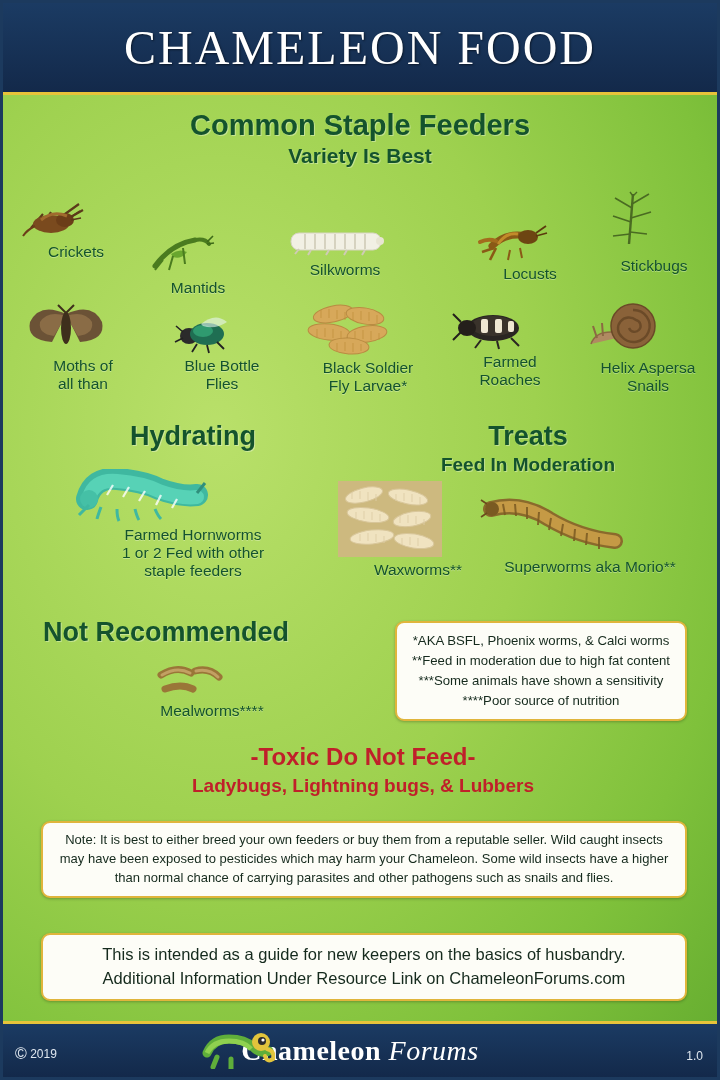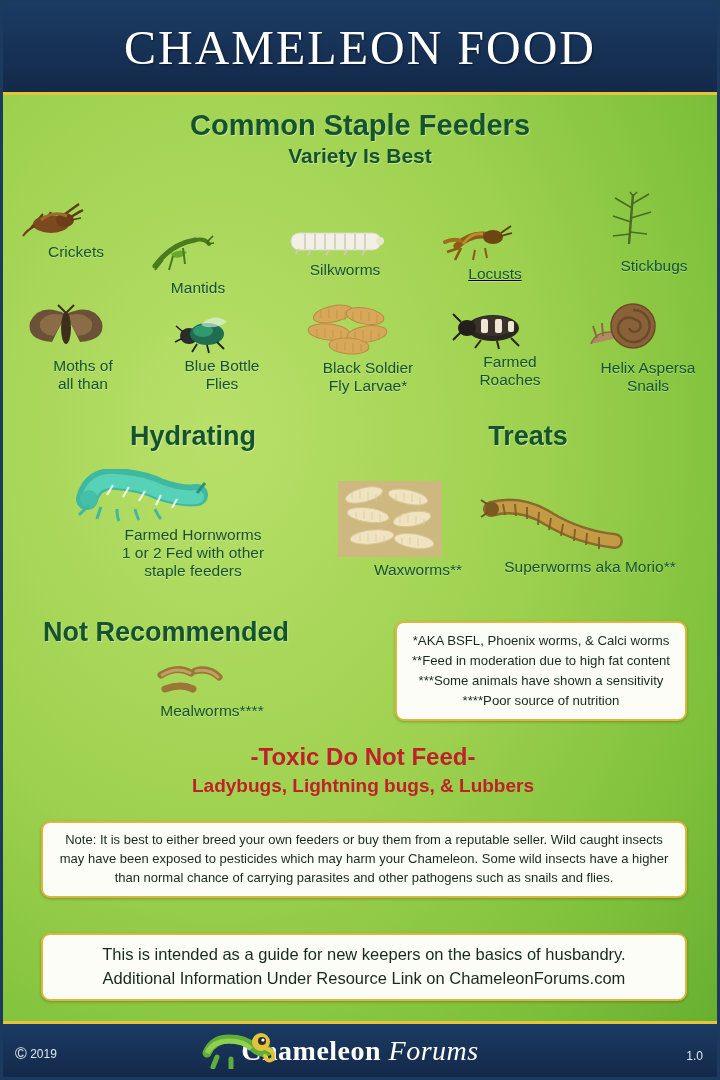--- a/index.html
+++ b/index.html
@@ -152,21 +152,21 @@
               <line x1="70" y1="10" x2="70" y2="25"></line>
             <line x1="80" y1="10" x2="80" y2="25"></line>
           </g>
           <circle cx="95" cy="17" r="4" fill="#e8e5d3"></circle>
           <path d="M14 25 l-4 5 M26 26 l-3 5 M44 26 l-3 5 M62 26 l-3 5 M80 26 l-3 5" stroke="#cfcbb6" stroke-width="2"></path>
         </svg>
       </span>
       <div class="label">Silkworms</div>
     </div>
 
-    <div class="item" style="left:432px; top:52px; width:120px;text-decoration:underline;">
+    <div class="item" style="left:467px; top:52px; width:120px;">
       <span class="bug">
         <svg width="90" height="42" viewBox="0 0 90 42">
           <path d="M22 26 q14 -14 34 -10" stroke="#8a5a16" stroke-width="7" fill="none" stroke-linecap="round"></path>
           <ellipse cx="58" cy="17" rx="10" ry="7" fill="#6d4512"></ellipse>
           <path d="M66 13 l10 -7 M66 16 l11 -3" stroke="#5b3a0e" stroke-width="1.8"></path>
           <path d="M28 24 q8 -12 20 -10" stroke="#c28b2a" stroke-width="3" fill="none"></path>
           <path d="M26 28 l-6 12 M24 28 l-12 4" stroke="#8a5a16" stroke-width="2.6" fill="none"></path>
           <path d="M40 30 l-2 10 M50 28 l2 10" stroke="#8a5a16" stroke-width="2" fill="none"></path>
           <path d="M10 22 q8 -4 16 -1" stroke="#a36c1d" stroke-width="4" fill="none" stroke-linecap="round"></path>
         </svg>
@@ -273,20 +273,21 @@
       <div class="label">Helix Aspersa</div>
       <div class="label">Snails</div>
     </div>
   </div>
 
   <div style="position:absolute; left:40px; top:418px; width:300px;">
     <div class="h-green t-hydrating">Hydrating</div>
   </div>
   <div style="position:absolute; left:360px; top:418px; width:330px;">
     <div class="h-green t-treats">Treats</div>
+    <div class="h-green t-feedmod">Feed In Moderation</div>
   </div>
 
   <div class="item" style="left:70px; top:466px; width:240px;">
     <span class="bug">
       <svg width="136" height="54" viewBox="0 0 136 54">
         <path d="M14 30 q6 -22 30 -20 q26 2 42 10 q22 8 38 6" stroke="#3fb8a0" stroke-width="22" fill="none" stroke-linecap="round"></path>
         <path d="M16 28 q6 -18 28 -16 q26 2 42 10 q22 8 38 6" stroke="#57d2b6" stroke-width="14" fill="none" stroke-linecap="round"></path>
         <g stroke="#ffffff" stroke-width="2.2" opacity="0.8">
           <path d="M40 16 l-6 10"></path>
             <path d="M56 18 l-6 10"></path>

